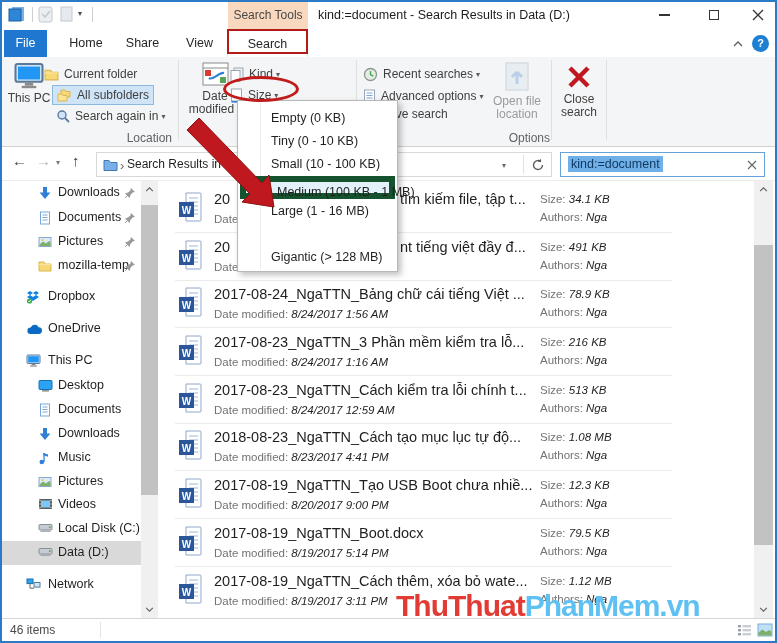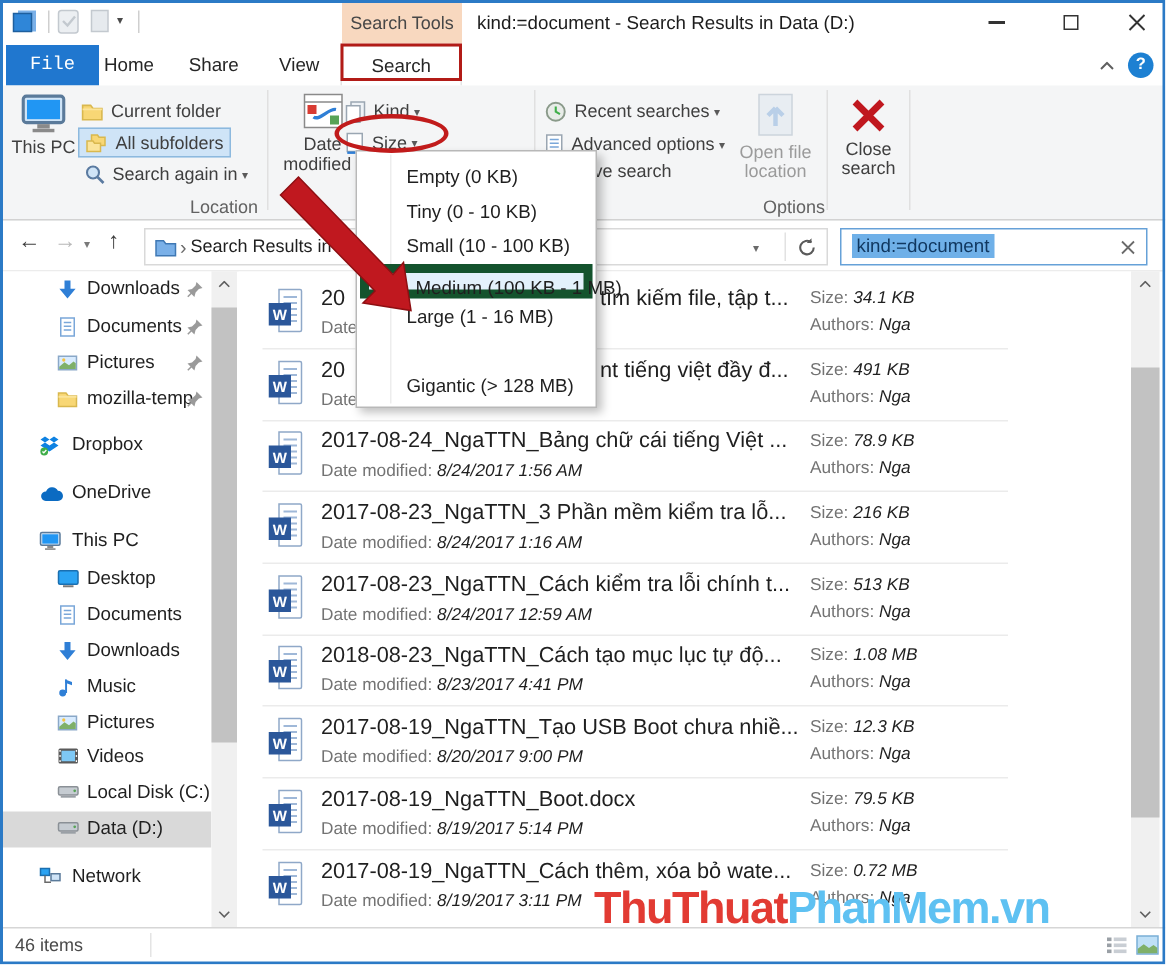--- a/index.html
+++ b/index.html
@@ -14,21 +14,21 @@
   #titlebar{position:absolute;left:0;top:0;width:777px;height:30px;background:#fff;}
   .qat-sep{position:absolute;top:7px;width:1px;height:15px;background:#cfcfcf;}
   #title-text{position:absolute;left:318px;top:8px;font-size:12.5px;color:#1c1c1c;white-space:nowrap;}
   #ctx-tab{position:absolute;left:228px;top:2px;width:80px;height:27px;background:#f8d8bf;
            font-size:12px;color:#474747;text-align:center;line-height:27px;}
   .wbtn{position:absolute;top:0;width:44px;height:30px;display:flex;align-items:center;justify-content:center;}
 
   
   #tabrow{position:absolute;left:0;top:30px;width:777px;height:27px;background:#fff;}
   .tab{position:absolute;top:0;height:27px;text-align:center;line-height:27px;font-size:12.5px;color:#262626;}
-  #tab-file{left:4px;width:62px;background:#2077cf;color:#fff;font-family:Liberation Mono, monospace;}
+  #tab-file{left:4px;width:43px;background:#2077cf;color:#fff;}
   #tab-search{background:#fff;border:1px solid #e4e4e4;border-bottom:none;box-sizing:border-box;}
 
   
   #ribbon{position:absolute;left:0;top:57px;width:777px;height:90px;background:#f4f5f6;
           border-bottom:1px solid #d2d2d2;box-sizing:border-box;font-size:12px;color:#3f3f3f;}
   .rsep{position:absolute;top:3px;width:1px;height:80px;background:#e0e0e0;}
   .glabel{position:absolute;top:74px;font-size:12px;color:#626262;text-align:right;}
   .rrow{position:absolute;height:20px;display:flex;align-items:center;white-space:nowrap;}
   .rrow .ic{margin-right:5px;}
   .bigbtn{position:absolute;top:3px;text-align:center;}
@@ -225,21 +225,21 @@
   </div>
 
   <div id="ribbon">
 
     <div class="bigbtn" style="left:6px;width:46px">
       <svg style="margin:2px auto 0" width="32" height="27">
           <use href="#sym-monitor" width="32" height="27"></use>
         </svg>
       <div class="cap">This PC</div>
     </div>
-    <div class="rrow" style="left:54px;top:7px">
+    <div class="rrow" style="left:44px;top:7px">
       <svg class="ic" width="15" height="15">
           <use href="#sym-folder" width="15" height="15"></use>
         </svg>
       <span>Current folder</span>
     </div>
     <div class="rrow" id="all-subfolders" style="left:52px;top:28px">
       <svg class="ic" width="15" height="15" viewBox="0 0 15 15">
         <path d="M4 2h4l1 1.5h4V9H4z" fill="#f8d775" stroke="#d9b84e"></path>
         <path d="M1 6h4l1 1.5h4V13H1z" fill="#fbe49a" stroke="#d9b84e"></path>
       </svg>
@@ -554,21 +554,21 @@
       <div class="fsize"><span class="ml">Size:</span> <span class="mv">79.5 KB</span></div>
       <div class="fauth"><span class="ml">Authors:</span> <span class="mv">Nga</span></div>
       <div class="fsep"></div>
     </div>
     <div class="frow" style="top:387px">
       <svg class="wicon" width="26" height="30">
           <use href="#sym-word"></use>
         </svg>
       <div class="fname">2017-08-19_NgaTTN_Cách thêm, xóa bỏ wate...</div>
       <div class="fmeta"><span class="ml">Date modified:</span> <span class="mv">8/19/2017 3:11 PM</span></div>
-      <div class="fsize"><span class="ml">Size:</span> <span class="mv">0.72 MB</span></div>
+      <div class="fsize"><span class="ml">Size:</span> <span class="mv">1.12 MB</span></div>
       <div class="fauth"><span class="ml">Authors:</span> <span class="mv">Nga</span></div>
     </div>
   </div>
 
   <div class="sbar" style="left:754px;width:19px">
     <div class="arr" style="top:0">
         <svg width="9" height="5">
           <use href="#sym-chevup"></use>
         </svg>
       </div>

